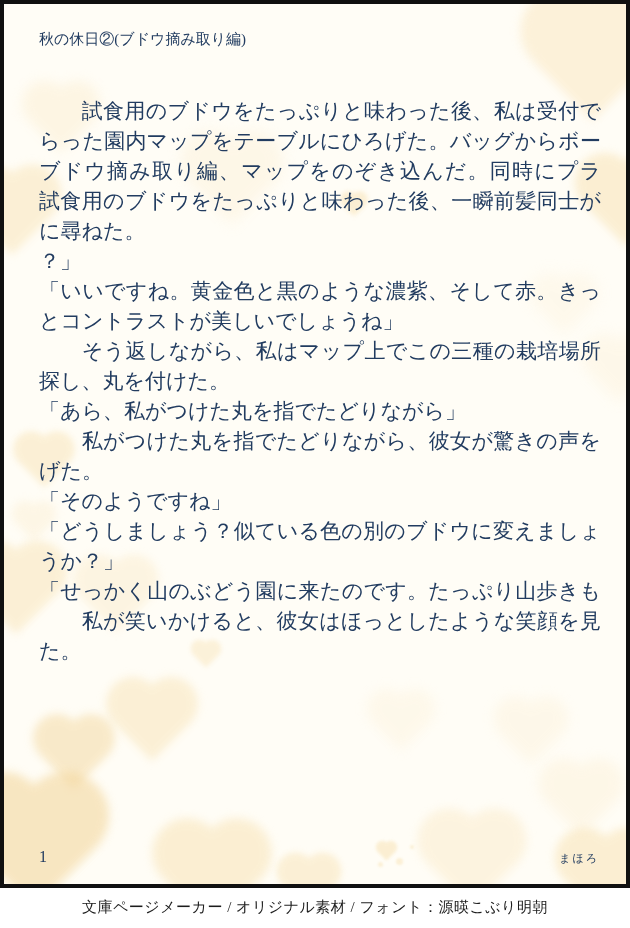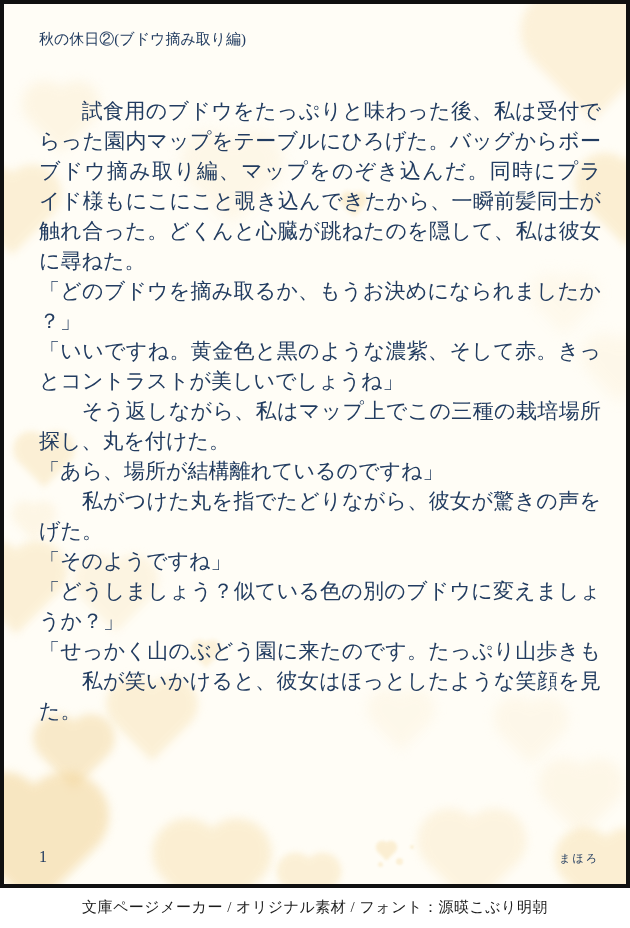--- a/index.html
+++ b/index.html
@@ -87,30 +87,28 @@
       <div class="dot" style="left:374px;top:858px;width:5px;height:5px;opacity:.5;filter:blur(1px);"></div>
       <div class="dot" style="left:406px;top:841px;width:4px;height:4px;opacity:.5;filter:blur(1px);"></div>
     </div>
 
     <div class="content">
       <div class="title">秋の休日②(ブドウ摘み取り編)</div>
       <div class="body">
         <div class="line just">　　試食用のブドウをたっぷりと味わった後、私は受付でも</div>
         <div class="line just">らった園内マップをテーブルにひろげた。バッグからボー</div>
         <div class="line just">ブドウ摘み取り編、マップをのぞき込んだ。同時にプラ</div>
-        <div class="line just">イド様もにこにこと覗き込んできたから、一瞬前髪同士が</div>
-        <div class="line just">触れ合った。どくんと心臓が跳ねたのを隠して、私は彼女</div>
+        <div class="line just">試食用のブドウをたっぷりと味わった後、一瞬前髪同士が</div>
         <div class="line">に尋ねた。</div>
-        <div class="line just">「どのブドウを摘み取るか、もうお決めになられましたか</div>
         <div class="line">？」</div>
         <div class="line just">「いいですね。黄金色と黒のような濃紫、そして赤。きっ</div>
         <div class="line">とコントラストが美しいでしょうね」</div>
         <div class="line just">　　そう返しながら、私はマップ上でこの三種の栽培場所を</div>
         <div class="line">探し、丸を付けた。</div>
-        <div class="line">「あら、場所が結構離れているのですね」</div>
+        <div class="line">「あら、私がつけた丸を指でたどりながら」</div>
         <div class="line just">　　私がつけた丸を指でたどりながら、彼女が驚きの声をあ</div>
         <div class="line">げた。</div>
         <div class="line">「そのようですね」</div>
         <div class="line just">「どうしましょう？似ている色の別のブドウに変えましょ</div>
         <div class="line">うか？」</div>
         <div class="line just">「せっかく山のぶどう園に来たのです。たっぷり山歩きも</div>
         <div class="line just">　　私が笑いかけると、彼女はほっとしたような笑顔を見せ</div>
         <div class="line">た。</div>
       </div>
     </div>

